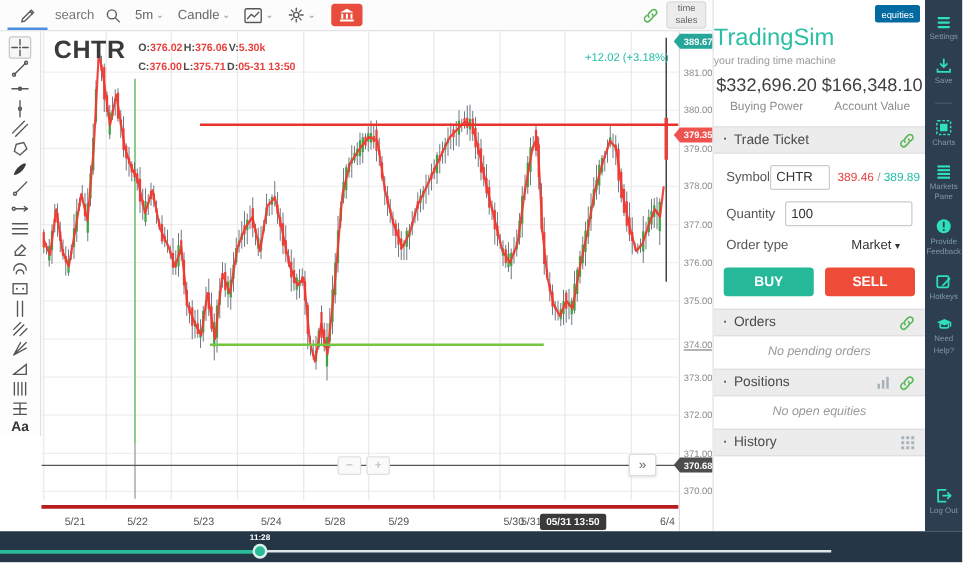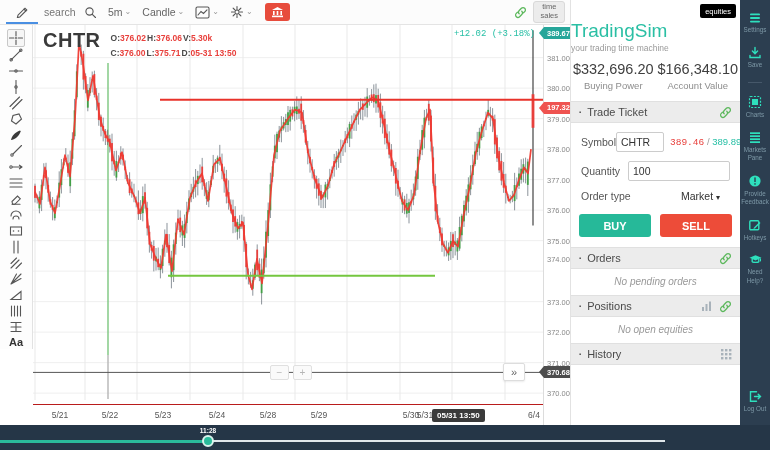--- a/index.html
+++ b/index.html
@@ -24,58 +24,58 @@
   .tool.active { border:1px solid #c8c8c8; background:#f6f6f6; border-radius:2px; height:19px; }
   .tool-text { font-size:11px; font-weight:bold; color:#333; }
 
   
   .chart { position:absolute; left:33px; top:25px; width:510px; height:400px; background:#fff; overflow:hidden; }
   .legend { position:absolute; left:10px; top:4px; z-index:3; display:flex; align-items:flex-start; gap:10px; pointer-events:none; }
   .sym { font-size:20px; font-weight:bold; color:#3a3a3a; letter-spacing:.5px; }
   .ohlc { font-size:8.5px; line-height:1.75; padding-top:2px; white-space:nowrap; }
   .ohlc .k { color:#4a4a4a; font-weight:bold; }
   .ohlc .v { color:#e8403c; font-weight:bold; margin-right:1px; }
-  .chg { position:absolute; right:8px; top:4px; font-size:9px; color:#26bfa5; z-index:3;font-family:Liberation Mono, monospace; }
-  .xlabels { position:absolute; left:0; top:379px; width:510px; height:21px; border-top:1px solid #b91c1c; }
+  .chg { position:absolute; right:8px; top:16px; font-size:9px; color:#26bfa5; z-index:3; }
+  .xlabels { position:absolute; left:0; top:379px; width:510px; height:21px; border-top:3px solid #b91c1c; }
   .xlab { position:absolute; top:5px; font-size:8.5px; color:#555; transform:translateX(-50%); }
   .xtip { position:absolute; top:4px; background:#3a3a3a; color:#fff; font-size:8px; font-weight:bold; padding:2px 5px; border-radius:2px; z-index:2; white-space:nowrap; }
   .nav-ff { position:absolute; left:470px; top:338px; width:22px; height:18px; background:#fff; border:1px solid #ddd; border-radius:2px; color:#666; font-size:11px; text-align:center; line-height:16px; cursor:pointer; z-index:3; box-shadow:0 1px 2px rgba(0,0,0,.08); }
   .nav-zoom { position:absolute; left:237px; top:340px; height:15px; display:flex; gap:4px; z-index:3; }
   .nav-zoom span { background:#fafafa; border:1px solid #e0e0e0; border-radius:2px; color:#b5b5b5; font-size:10px; width:19px; text-align:center; line-height:13px; cursor:pointer; }
 
   
   .yaxis { position:absolute; left:543px; top:25px; width:27px; height:400px; background:#fff; border-left:1px solid #dcdcdc; z-index:4; }
   .ytick { position:absolute; left:3px; transform:translateY(-50%); font-size:7.5px; color:#888; white-space:nowrap; }
   .ptag { position:absolute; left:0; width:27px; transform:translateY(-50%); color:#fff; font-size:7.5px; font-weight:bold; padding:1.5px 1px 1.5px 3px; z-index:5; }
   .ptag:before { content:""; position:absolute; left:-5px; top:0; border-top:6px solid transparent; border-bottom:6px solid transparent; }
   .ptag.green { background:#26a69a; } .ptag.green:before { border-right:5px solid #26a69a; }
   .ptag.red { background:#ef5350; } .ptag.red:before { border-right:5px solid #ef5350; }
   .ptag.dark { background:#4d4d4d; } .ptag.dark:before { border-right:5px solid #4d4d4d; }
 
   
   .panel { position:absolute; left:570px; top:0; width:170px; height:425px; background:#fff; border-left:1px solid #e2e2e2; z-index:6; }
   .brand { position:relative; text-align:left; padding-top:20px; }
   .brand-title { font-size:19px; color:#2abfa4; }
-  .brand-badge { position:absolute; right:4px; top:4px; background:#000000; color:#fff; font-size:7.5px; padding:2.5px 5px; border-radius:2px; cursor:pointer; }
+  .brand-badge { position:absolute; right:4px; top:4px; background:#0369a1; color:#fff; font-size:7.5px; padding:2.5px 5px; border-radius:2px; cursor:pointer; }
   .brand-tag { font-size:8.5px; color:#9a9a9a; margin-top:1px; }
   .acct { display:flex; margin-top:8px; }
   .acct > div { flex:1; text-align:center; }
   .acct .val { font-size:14.5px; color:#3f3f3f; }
   .acct .cap { font-size:9.5px; color:#8d8d8d; margin-top:3px; }
   .sec-hd { height:22px; background:#ececec; border-top:1px solid #e0e0e0; border-bottom:1px solid #e0e0e0; display:flex; align-items:center; font-size:11px; color:#4a4a4a; padding:0 8px; cursor:pointer; }
   .sec-hd .blt { font-size:6px; color:#555; margin-right:6px; }
   .sec-hd .right-ic { margin-left:auto; display:flex; align-items:center; gap:6px; }
   .tt-hd { margin-top:10px; }
   .row { display:flex; align-items:center; padding:0 10px; margin-top:9px; }
   .row .lbl { width:56px; font-size:10.5px; color:#555; }
   .row input { border:1px solid #ccc; border-radius:2px; font-size:10.5px; color:#333; padding:3px 4px; outline:none; font-family:"Liberation Sans",sans-serif; }
   .sym-in { width:48px; }
   .qty-in { width:102px; }
   .bidask { font-size:9.5px; margin-left:6px; white-space:nowrap; }
-  .bid { color:#e8403c;font-family:Liberation Mono, monospace; } .ask { color:#26bfa5; } .ba-sep { color:#999; }
+  .bid { color:#e8403c; } .ask { color:#26bfa5; } .ba-sep { color:#999; }
   .ot-val { font-size:10.5px; color:#333; margin-left:44px; cursor:pointer; }
   .ot-car { font-size:8px; color:#333; }
   .btn-row { display:flex; gap:9px; padding:0 8px; margin-top:12px; margin-bottom:10px; }
   .btn { flex:1; height:23px; border:none; border-radius:3px; color:#fff; font-size:11px; font-weight:bold; cursor:pointer; font-family:"Liberation Sans",sans-serif; }
   .buy { background:#26b999; } .sell { background:#ed4c39; }
   .empty { font-style:italic; font-size:10px; color:#999; text-align:center; padding:7px 0 8px; }
 
   
   .strip { position:absolute; left:740px; top:0; width:30px; height:425px; background:#2c3e50; display:flex; flex-direction:column; align-items:center; padding-top:12px; z-index:7; }
   .strip-item { display:flex; flex-direction:column; align-items:center; gap:2px; margin-bottom:11px; cursor:pointer; width:30px; }
@@ -828,30 +828,30 @@
         <div class="xlab" style="left: 339px; margin-left: 39px;">5/30</div>
         <div class="xlab" style="left: 392px;">5/31</div>
         <div class="xlab" style="left: 444px;">6/1</div>
         <div class="xlab" style="left: 501px;">6/4</div>
         <div class="xtip" style="left: 399px;">05/31 13:50</div>
       </div>
   </div>
 
   <div class="yaxis" id="yaxis">
     <div class="ptag green" id="tag-last" style="top: 8px;">389.67</div>
-    <div class="ptag red" id="tag-red" style="top: 82.96px;">197.32</div>
+    <div class="ptag red" id="tag-red" style="top: 82.96px;">379.35</div>
     <div class="ptag dark" id="tag-dark" style="top: 347.395px;">370.68</div>
   <div class="ytick" style="top: 32.635px;">381.00</div>
       <div class="ytick" style="top: 63.135px;">380.00</div>
       <div class="ytick" style="top: 93.635px;">379.00</div>
       <div class="ytick" style="top: 124.135px;">378.00</div>
       <div class="ytick" style="top: 154.635px;">377.00</div>
       <div class="ytick" style="top: 185.135px;">376.00</div>
       <div class="ytick" style="top: 215.635px;">375.00</div>
-      <div class="ytick" style="top: 234px;">374.00</div>
+      <div class="ytick" style="top: 251px; text-decoration: underline;">374.00</div>
       <div class="ytick" style="top: 276.635px;">373.00</div>
       <div class="ytick" style="top: 307.135px;">372.00</div>
       <div class="ytick" style="top: 337.635px;">371.00</div>
       <div class="ytick" style="top: 368.135px;">370.00</div>
     </div>
 
   <div class="panel">
     <div class="brand">
       <div class="brand-title">TradingSim</div>
       <div class="brand-badge">equities</div>

